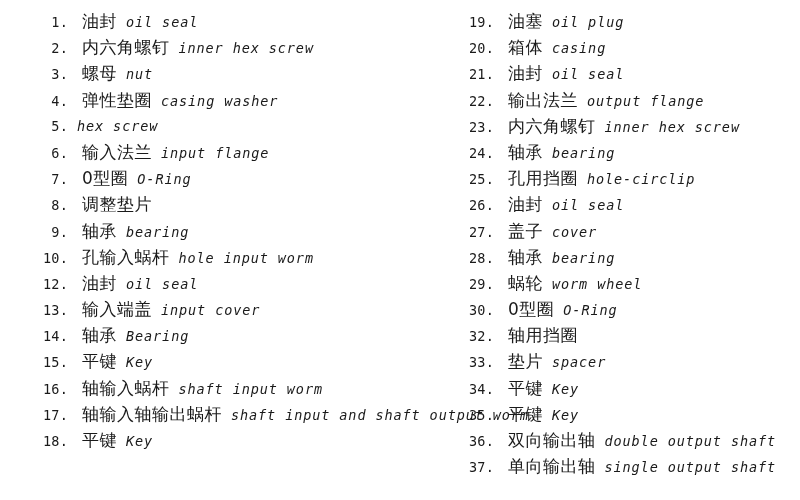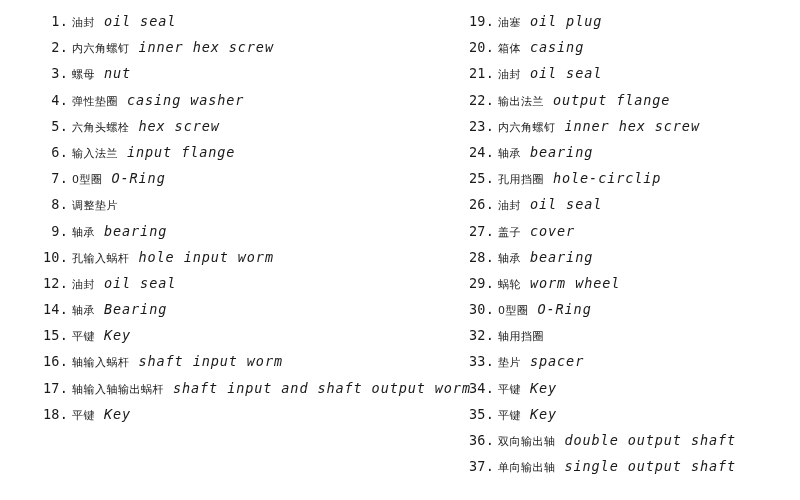--- a/index.html
+++ b/index.html
@@ -48,22 +48,22 @@
   }
   .row-index {
     display: inline-block;
     min-width: 26px;
     text-align: right;
     font-size: 13.5px;
     letter-spacing: 0.2px;
   }
   .row-cn {
     display: inline-block;
-    margin-left: 4px;
-    font-size: 11px;
+    margin-left: 14px;
+    font-size: 17px;
     font-family: "DejaVu Sans", "Liberation Sans", sans-serif;
     letter-spacing: 0.5px;
   }
   .row-en {
     display: inline-block;
     margin-left: 9px;
     font-size: 13.5px;
     letter-spacing: 0.9px;
     font-style: italic;
   }
@@ -89,21 +89,20 @@
       <span class="row-cn">螺母</span>
       <span class="row-en">nut</span>
     </div>
     <div class="parts-row">
       <span class="row-index">4.</span>
       <span class="row-cn">弹性垫圈</span>
       <span class="row-en">casing washer</span>
     </div>
     <div class="parts-row">
       <span class="row-index">5.</span>
-      <span class="row-cn">六角头螺栓</span>
       <span class="row-en">hex screw</span>
     </div>
     <div class="parts-row">
       <span class="row-index">6.</span>
       <span class="row-cn">输入法兰</span>
       <span class="row-en">input flange</span>
     </div>
     <div class="parts-row">
       <span class="row-index">7.</span>
       <span class="row-cn">0型圈</span>
@@ -122,20 +121,25 @@
       <span class="row-index">10.</span>
       <span class="row-cn">孔输入蜗杆</span>
       <span class="row-en">hole input worm</span>
     </div>
     <div class="parts-row">
       <span class="row-index">12.</span>
       <span class="row-cn">油封</span>
       <span class="row-en">oil seal</span>
     </div>
     <div class="parts-row">
+      <span class="row-index">13.</span>
+      <span class="row-cn">输入端盖</span>
+      <span class="row-en">input cover</span>
+    </div>
+    <div class="parts-row">
       <span class="row-index">14.</span>
       <span class="row-cn">轴承</span>
       <span class="row-en">Bearing</span>
     </div>
     <div class="parts-row">
       <span class="row-index">15.</span>
       <span class="row-cn">平键</span>
       <span class="row-en">Key</span>
     </div>
     <div class="parts-row">

